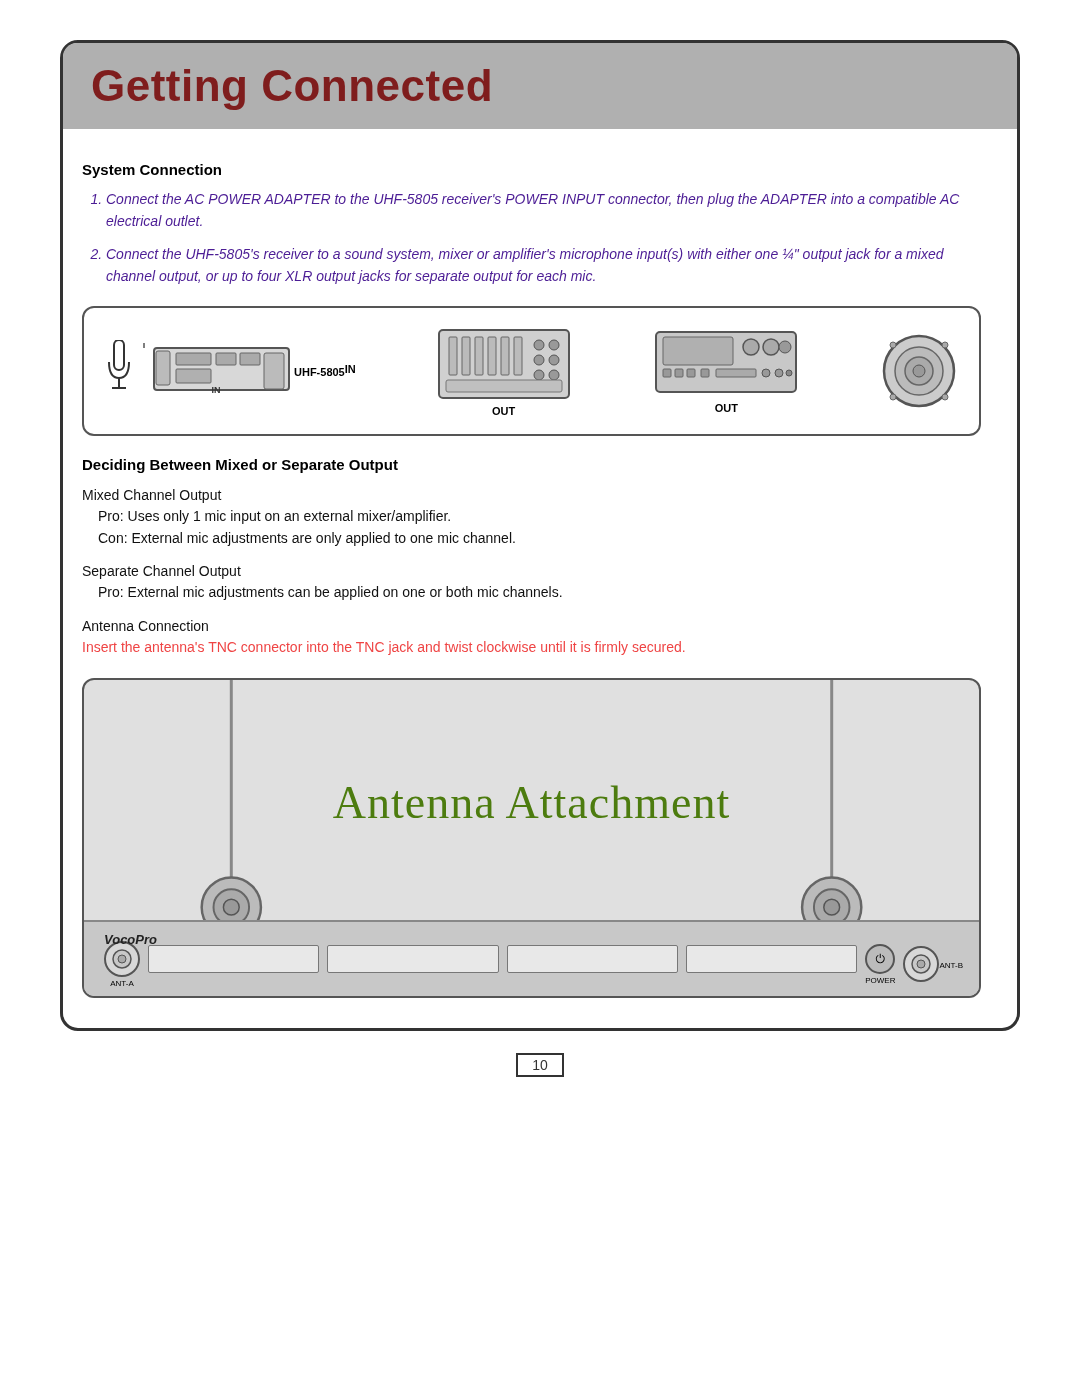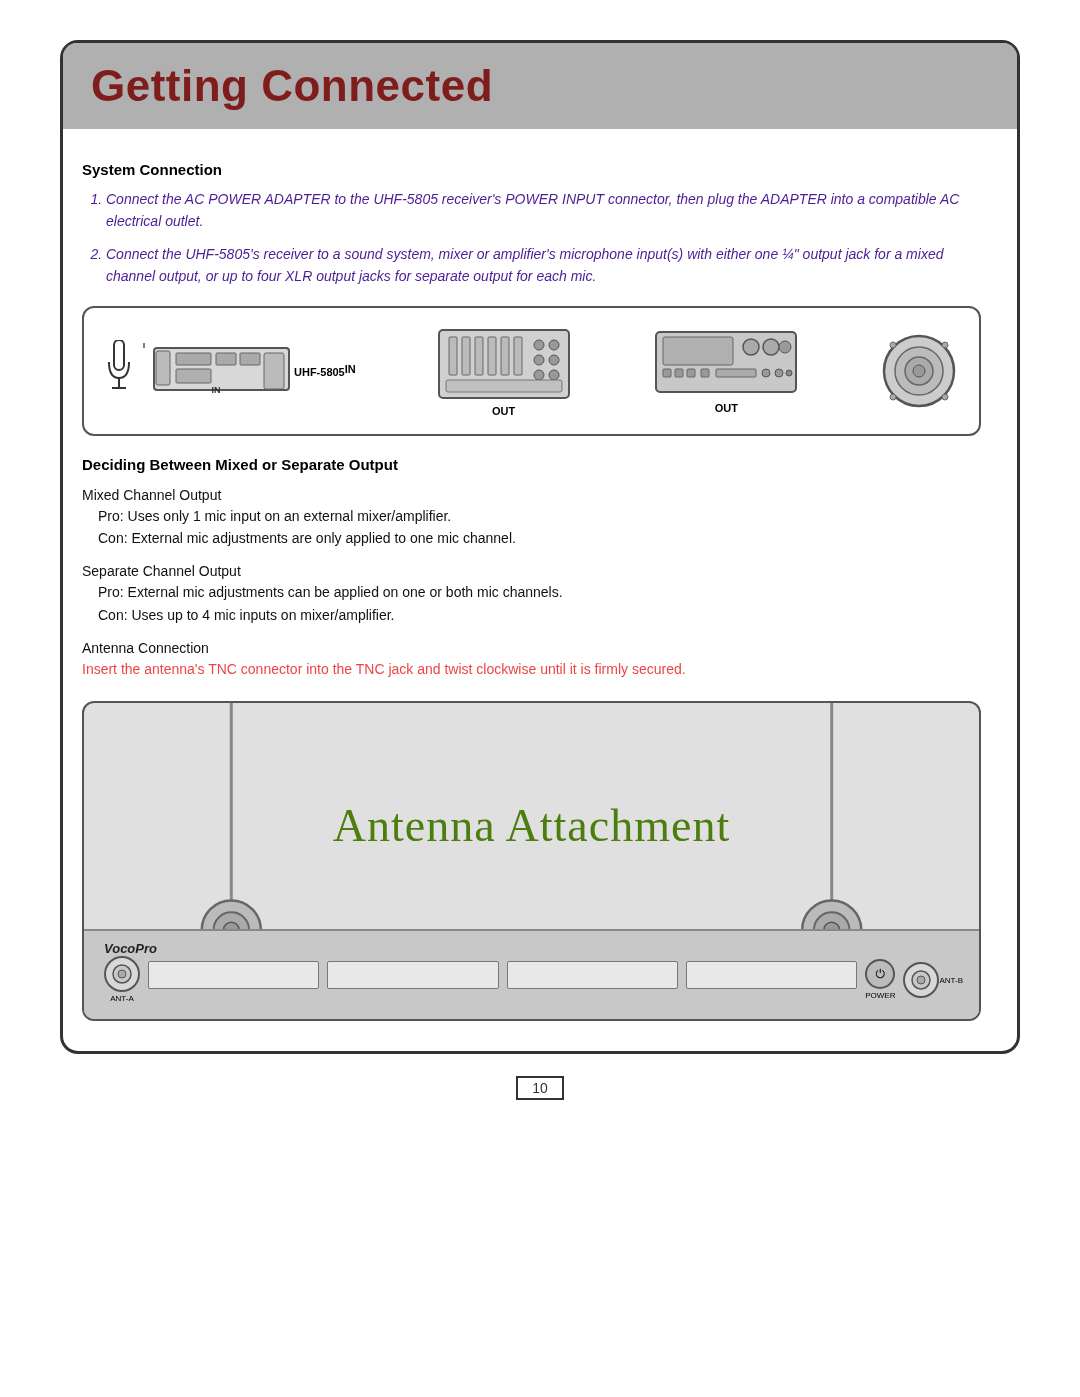--- a/index.html
+++ b/index.html
@@ -163,21 +163,21 @@
       width: 100%;
       height: 100%;
     }
 
     
     .device-panel {
       position: absolute;
       bottom: 0;
       left: 0;
       right: 0;
-      height: 90px;
+      height: 76px;
       background: #c8c8c8;
       border-top: 2px solid #888;
       display: flex;
       align-items: center;
       padding: 6px 16px;
       gap: 8px;
       justify-content: space-between;
     }
 
     .panel-brand {
@@ -359,21 +359,20 @@
 
     <div class="sub-section">
       <div class="section-heading">Deciding Between Mixed or Separate Output</div>
 
       <div class="small-heading">Mixed Channel Output</div>
       <div class="indent-text">Pro: Uses only 1 mic input on an external mixer/amplifier.</div>
       <div class="indent-text">Con: External mic adjustments are only applied to one mic channel.</div>
 
       <div class="small-heading">Separate Channel Output</div>
       <div class="indent-text">Pro: External mic adjustments can be applied on one or both mic channels.</div>
-      <div class="indent-text">Con: Uses up to 4 mic inputs on mixer/amplifier.</div>
 
       <div class="small-heading">Antenna Connection</div>
       <div class="body-text">Insert the antenna's TNC connector into the TNC jack and twist clockwise until it is firmly secured.</div>
     </div>
 
     <div class="antenna-box">
 
       <svg class="antenna-svg-container" viewBox="0 0 888 320" preserveAspectRatio="xMidYMid meet">
 
         <line x1="140" y1="0" x2="140" y2="230" stroke="#888" stroke-width="3"></line>

